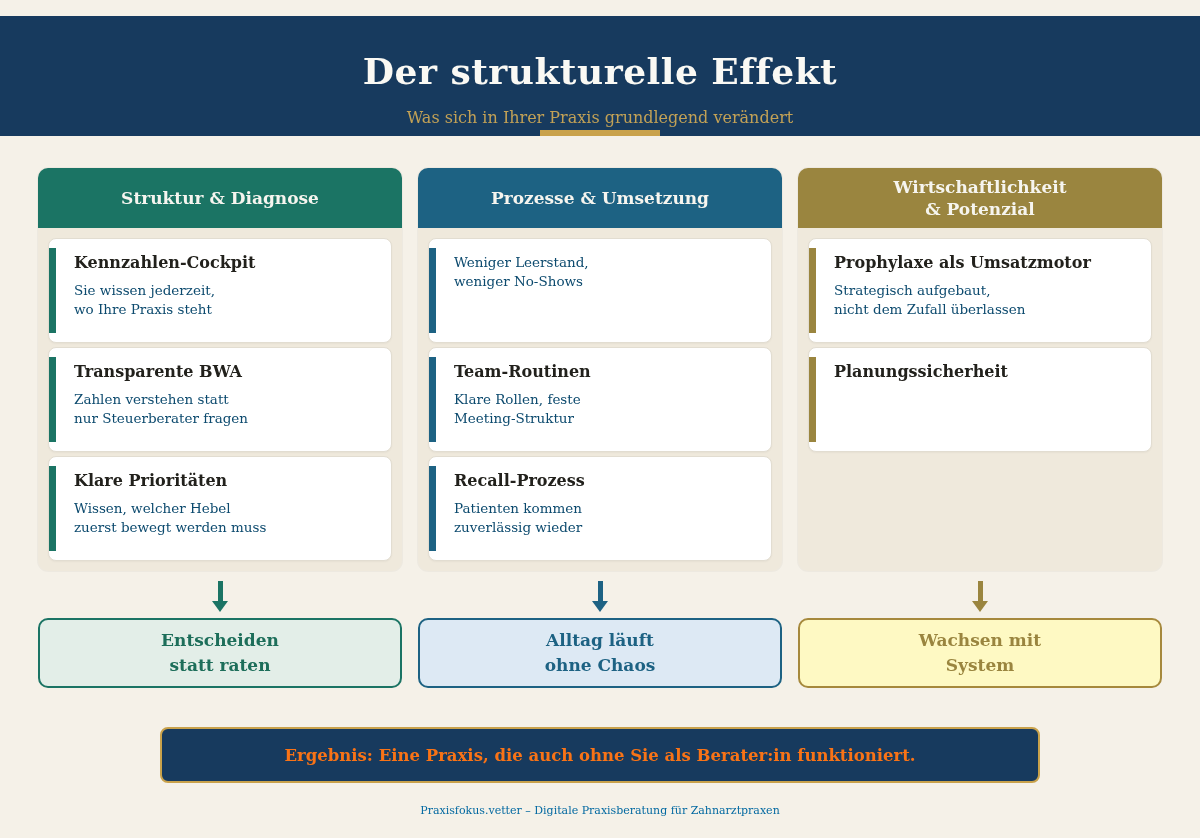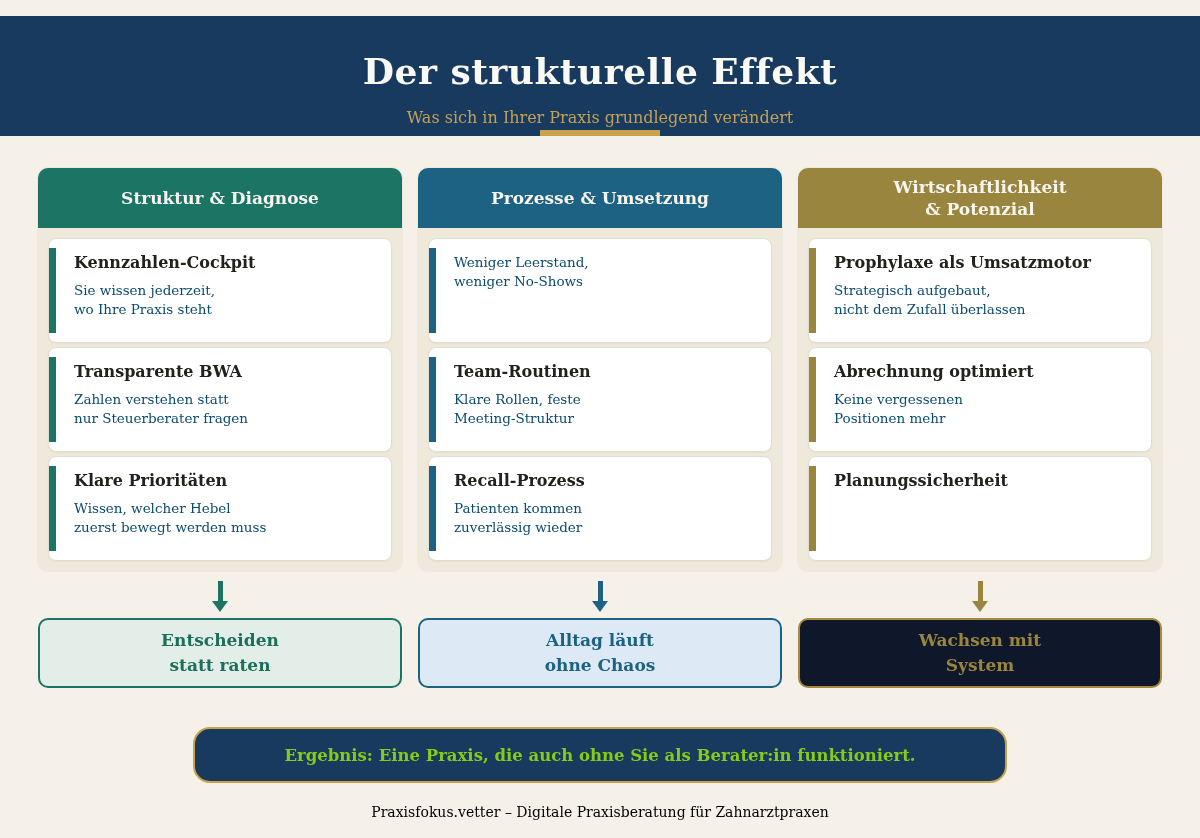--- a/index.html
+++ b/index.html
@@ -94,37 +94,37 @@
     margin-top:6px;
     width:100%; box-sizing:border-box;
     height:70px; border-radius:10px;
     border:2px solid;
     display:flex; align-items:center; justify-content:center;
     text-align:center; font-weight:bold; font-size:17px;
     white-space:pre-line; line-height:1.45;
   }
   .col-green .result-box { background:#e3eee8; border-color:#1b7464; color:#1d6e5a; }
   .col-blue  .result-box { background:#dde9f4; border-color:#1d6283; color:#1d6283; }
-  .col-gold  .result-box { background:#0f172a; border-color:#a6893c; color:#9a853f; }
+  .col-gold  .result-box { background:#fef9c3; border-color:#a6893c; color:#9a853f; }
 
   
   .banner {
     margin:39px auto 0 auto;
-    width:814px; height:56px; box-sizing:border-box;
+    width:880px; height:56px; box-sizing:border-box;
     background:#173a5e;
     border:2px solid #c9a24b;
-    border-radius:17px;
+    border-radius:8px;
     display:flex; align-items:center; justify-content:center;
-    color:#84cc16; font-weight:bold; font-size:16.5px;
+    color:#f97316; font-weight:bold; font-size:16.5px;
   }
   .footer {
     margin-top:21px;
     text-align:center;
-    font-size:14px;
-    color:#000000;
+    font-size:11px;
+    color:#0369a1;
   }
 </style>
 </head>
 <body>
 
 <div class="page">
 
   <div class="top-band">
     <h1>Der strukturelle Effekt</h1>
     <div class="top-sub">Was sich in Ihrer Praxis grundlegend verändert</div>
@@ -185,26 +185,20 @@
 &amp; Potenzial</div>
       <div class="cards">
         <div class="card">
           <div class="accent"></div>
           <p class="card-title">Prophylaxe als Umsatzmotor</p>
           <p class="card-desc">Strategisch aufgebaut,
 nicht dem Zufall überlassen</p>
         </div>
         <div class="card">
           <div class="accent"></div>
-          <p class="card-title">Abrechnung optimiert</p>
-          <p class="card-desc">Keine vergessenen
-Positionen mehr</p>
-        </div>
-        <div class="card">
-          <div class="accent"></div>
           <p class="card-title">Planungssicherheit</p>
         </div>
       </div>
     </div>
 
   </div>
 
   <div class="results">
 
     <div class="result-col col-green">

